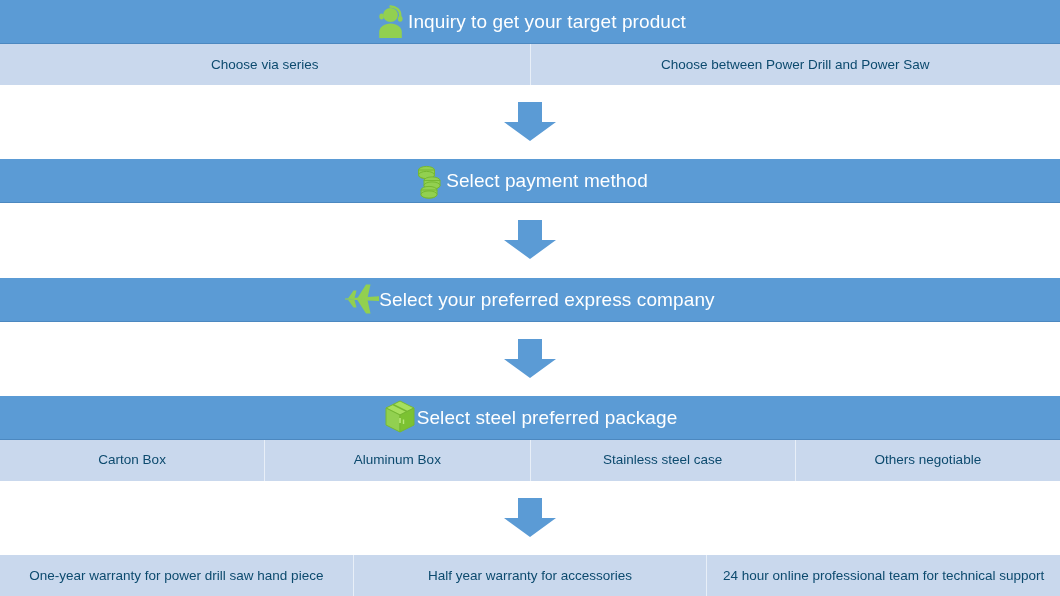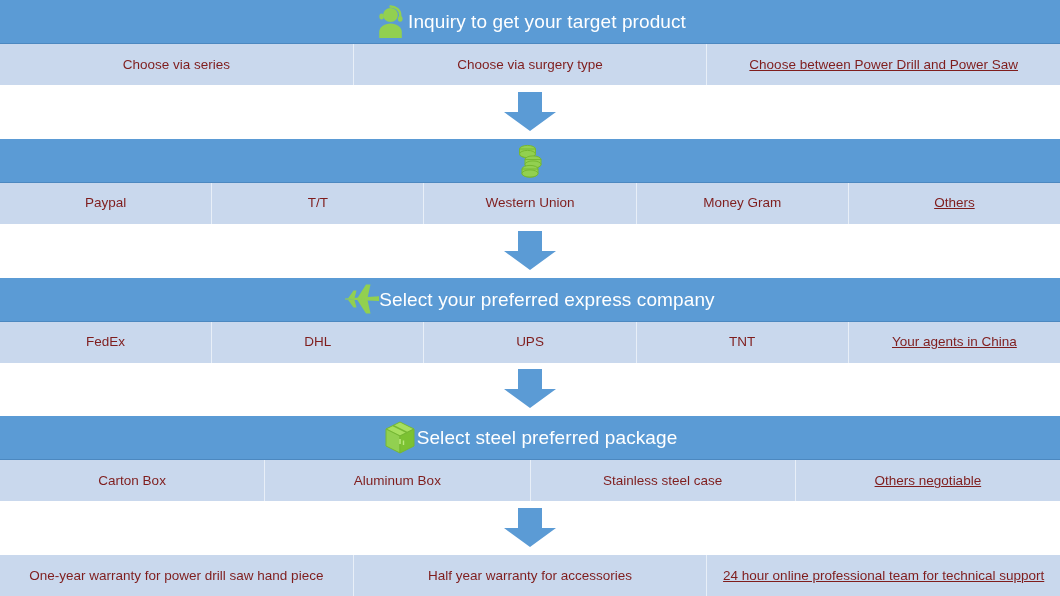--- a/index.html
+++ b/index.html
@@ -69,28 +69,28 @@
     display: flex;
     box-sizing: border-box;
   }
 
   .option {
     flex: 1 1 0;
     display: flex;
     align-items: center;
     justify-content: center;
     text-align: center;
-    color: #7f1d1d;
+    color: #0c4a6e;
     font-size: 13.5px;
     line-height: 1.15;
     padding: 0 6px;
     box-sizing: border-box;
     border-right: 1px solid #E8EFF8;
   }
-  .option:last-child { border-right: none; text-decoration: underline; }
+  .option:last-child { border-right: none; }
 
   
   .connector {
     flex: 1 1 auto;
     display: flex;
     align-items: center;
     justify-content: center;
     background: #ffffff;
     min-height: 34px;
   }
@@ -113,21 +113,20 @@
           <path d="M14.5 18.4 C8.2 18.4 3.2 22.2 3.2 27 L3.2 33 L25.8 33 L25.8 27 C25.8 22.2 20.8 18.4 14.5 18.4 Z" fill="#92D050"></path>
           <path d="M14.5 1.5 C19.9 1.5 24.2 5.2 24.2 9.8 L24.2 12.6" fill="none" stroke="#92D050" stroke-width="2.4" stroke-linecap="round"></path>
           <ellipse cx="24.2" cy="13.8" rx="2.4" ry="2.9" fill="#92D050"></ellipse>
           <ellipse cx="5.6" cy="11.6" rx="2.3" ry="3.0" fill="#92D050"></ellipse>
         </svg>
       </span>
       <span class="step-title">Inquiry to get your target product</span>
     </div>
     <div class="step-options">
       <div class="option">Choose via series</div>
-      <div class="option">Choose via surgery type</div>
       <div class="option">Choose  between Power Drill and Power Saw</div>
     </div>
   </div>
 
   <div class="connector">
     <svg class="arrow-down" viewBox="0 0 64 40">
       <polygon points="20,0 44,0 44,20 58,20 32,39 6,20 20,20" fill="#5B9BD5"></polygon>
     </svg>
   </div>
 
@@ -141,27 +140,21 @@
             <ellipse cx="13.5" cy="11" rx="8" ry="3.6"></ellipse>
             <ellipse cx="19" cy="16.5" rx="8" ry="3.6"></ellipse>
             <path d="M11 16.5 L11 21.5 A8 3.6 0 0 0 27 21.5 L27 16.5 Z"></path>
             <ellipse cx="19" cy="21.5" rx="8" ry="3.6"></ellipse>
             <ellipse cx="16" cy="26" rx="8" ry="3.6"></ellipse>
             <path d="M8 26 L8 30.5 A8 3.6 0 0 0 24 30.5 L24 26 Z"></path>
             <ellipse cx="16" cy="30.5" rx="8" ry="3.6"></ellipse>
           </g>
         </svg>
       </span>
-    </div>
-    <div class="step-options">
-      <div class="option">Paypal</div>
-      <div class="option">T/T</div>
-      <div class="option">Western Union</div>
-      <div class="option">Money Gram</div>
-      <div class="option">Others</div>
+      <span class="step-title">Select payment method</span>
     </div>
   </div>
 
   <div class="connector">
     <svg class="arrow-down" viewBox="0 0 64 40">
       <polygon points="20,0 44,0 44,20 58,20 32,39 6,20 20,20" fill="#5B9BD5"></polygon>
     </svg>
   </div>
 
   <div class="step">
@@ -171,27 +164,20 @@
           <g fill="#92D050">
             <path d="M2 15.5 L36 13.2 L36 18.0 L2 16.6 Z"></path>
             <path d="M14 15.8 L23 1.5 L27.5 1.5 L24.5 15.2 Z"></path>
             <path d="M14 16.4 L23 30.5 L27.5 30.5 L24.5 17.0 Z"></path>
             <path d="M5 15.4 L10.5 7.5 L13.5 7.5 L11.5 15.2 Z"></path>
             <path d="M5 16.7 L10.5 24.5 L13.5 24.5 L11.5 16.9 Z"></path>
           </g>
         </svg>
       </span>
       <span class="step-title">Select your preferred express company</span>
-    </div>
-    <div class="step-options">
-      <div class="option">FedEx</div>
-      <div class="option">DHL</div>
-      <div class="option">UPS</div>
-      <div class="option">TNT</div>
-      <div class="option">Your agents in China</div>
     </div>
   </div>
 
   <div class="connector">
     <svg class="arrow-down" viewBox="0 0 64 40">
       <polygon points="20,0 44,0 44,20 58,20 32,39 6,20 20,20" fill="#5B9BD5"></polygon>
     </svg>
   </div>
 
   <div class="step">

